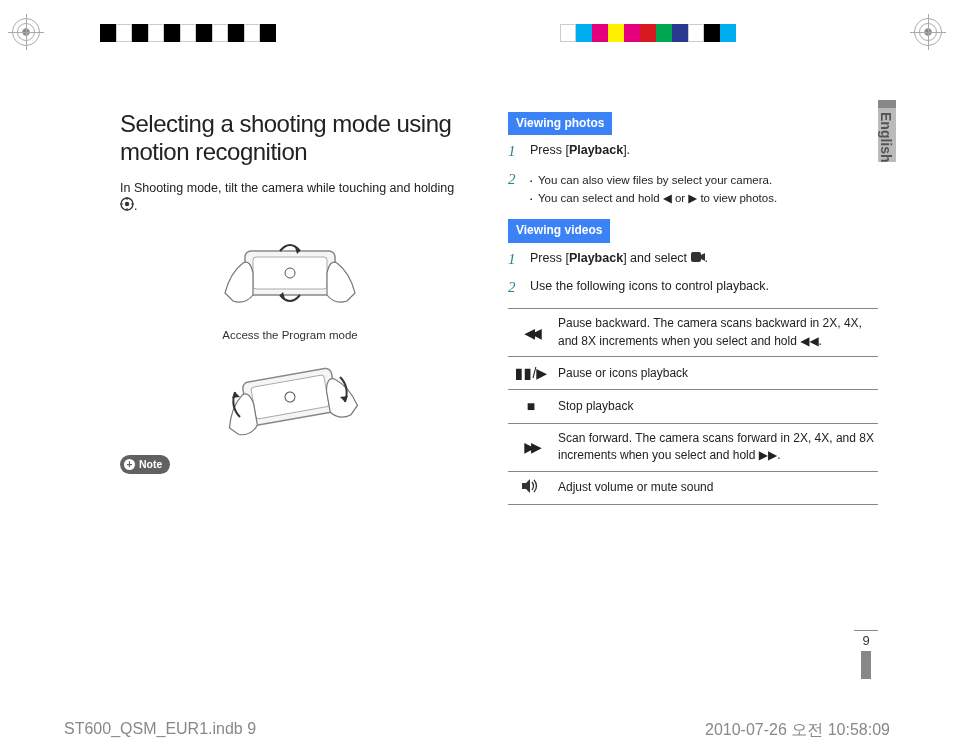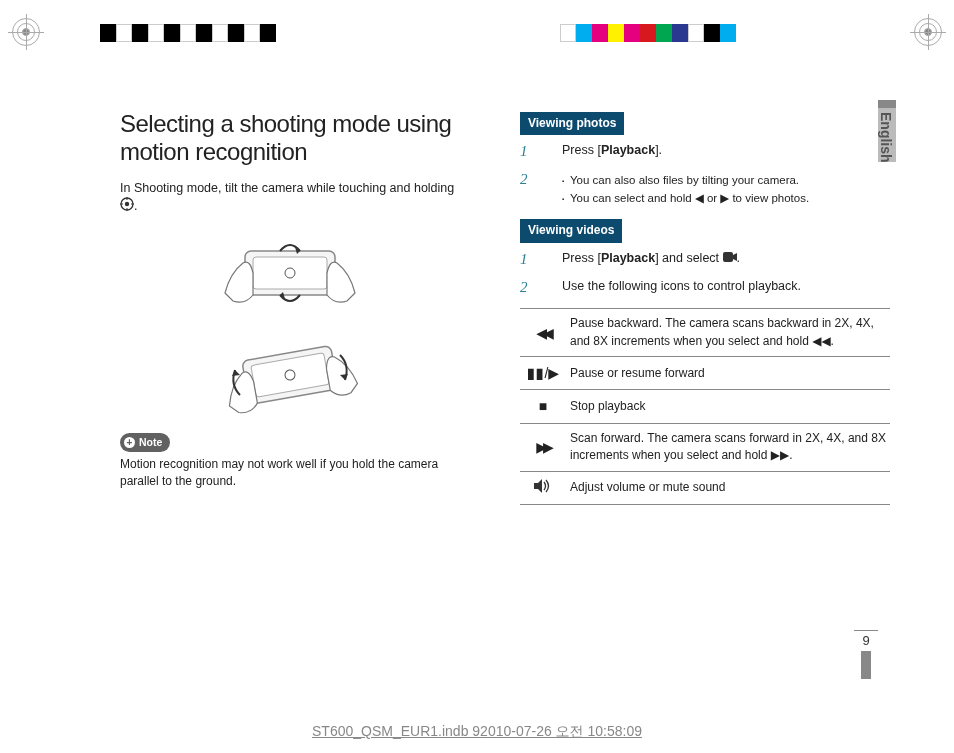--- a/index.html
+++ b/index.html
@@ -33,21 +33,21 @@
   }
   .reg-left { left: 10px; }
   .reg-right { right: 10px; }
   .reg-circle { position:absolute; border:1px solid #aaa; border-radius:50%; }
   .bw-bars { position:absolute; top:10px; left:100px; display:flex; }
   .bw-bars div { width:16px; height:18px; }
   .color-bars { position:absolute; top:10px; left:560px; display:flex; }
   .color-bars div { width:16px; height:18px; }
   .columns {
     display:flex;
-    gap: 60px;
+    gap: 48px;
     margin-top: 90px;
   }
   .col { flex:1; font-size:12.5px; line-height:1.45; }
   .col-left { flex:0 0 340px; }
   .col-right { flex:0 0 370px; }
   h1 {
     font-family: Arial, Helvetica, sans-serif;
     font-weight: 400;
     font-size: 24px;
     letter-spacing: -0.5px;
@@ -85,32 +85,32 @@
     height:11px;
     font-size:10px;
     line-height:11px;
     text-align:center;
     margin-right:4px;
     font-weight:bold;
   }
   .note-text { font-size:12px; margin-top:4px; line-height:1.4; }
   .section-tag {
     display:inline-block;
-    background:#0c4a6e;
+    background:#3b82f6;
     color:#fff;
     font-size:12px;
     font-weight:bold;
     padding:3px 8px;
     margin-bottom:6px;
     margin-top: 2px;
   }
   ol.steps { list-style:none; margin-bottom:10px; }
   ol.steps > li { display:flex; gap:8px; margin-bottom:6px; }
   .step-num { color:#2a8090; font-size:15px; font-style:italic; font-weight:400; font-family: Georgia, serif; flex:0 0 14px; }
-  .step-body { flex:1; font-size:12.5px;margin-left:20px; }
+  .step-body { flex:1; font-size:12.5px; }
   .step-body ul { list-style:none; margin-top:3px; }
   .step-body ul li { font-size:11.5px; margin-bottom:1px; position:relative; padding-left:8px; }
   .step-body ul li::before { content:"▪"; position:absolute; left:0; font-size:6px; top:5px; }
   .bold { font-weight:bold; }
   table.icons {
     width:100%;
     border-collapse:collapse;
     font-size:12px;
     margin-top:4px;
   }
@@ -147,25 +147,24 @@
     text-align:center;
   }
   .page-num .num { font-size:13px; color:#333; }
   .page-num .bar { width:10px; height:28px; background:#888; margin:3px auto 0; }
   .page-num .line { height:1px; background:#888; margin-bottom:2px; }
   .footer {
     position:absolute;
     bottom:12px;
     left:64px;
     right:64px;
-    font-size:14px;
+    font-size:16px;
     color:#888;
     display:flex;
-    justify-content:center;
-    text-decoration:underline;
+    justify-content:space-between;
   }
   .icon-inline { display:inline-block; vertical-align:middle; }
 </style>
 </head>
 <body>
 
 <div class="page">
 
   <div class="reg-marks">
     <div class="reg-left">
@@ -235,56 +234,56 @@
           <path d="M40 70 Q45 50 58 40 Q65 36 68 50 L68 72 Q60 82 48 78 Z" fill="#fff" stroke="#777" stroke-width="1.2"></path>
           <path d="M170 70 Q165 50 152 40 Q145 36 142 50 L142 72 Q150 82 162 78 Z" fill="#fff" stroke="#777" stroke-width="1.2"></path>
           <circle cx="105" cy="50" r="5" fill="none" stroke="#555"></circle>
           <path d="M95 28 Q105 16 115 28" fill="none" stroke="#333" stroke-width="2"></path>
           <polygon points="115,28 110,24 112,31" fill="#333"></polygon>
           <path d="M95 72 Q105 84 115 72" fill="none" stroke="#333" stroke-width="2"></path>
           <polygon points="95,72 100,76 98,69" fill="#333"></polygon>
         </svg>
       </div>
 
+      <div class="caption">Access the Program mode</div>
       <div class="motion-img hands">
         <svg width="210" height="100" viewBox="0 0 210 100">
           <g transform="rotate(-10 105 50)">
           <rect x="60" y="28" width="90" height="44" rx="6" fill="#f5f5f5" stroke="#888" stroke-width="1.5"></rect>
           <rect x="68" y="34" width="74" height="32" rx="3" fill="#fff" stroke="#aaa"></rect>
           <path d="M40 70 Q45 50 58 40 Q65 36 68 50 L68 72 Q60 82 48 78 Z" fill="#fff" stroke="#777" stroke-width="1.2"></path>
           <path d="M170 70 Q165 50 152 40 Q145 36 142 50 L142 72 Q150 82 162 78 Z" fill="#fff" stroke="#777" stroke-width="1.2"></path>
           <circle cx="105" cy="50" r="5" fill="none" stroke="#555"></circle>
           </g>
           <path d="M155 30 Q165 40 160 55" fill="none" stroke="#333" stroke-width="2"></path>
           <polygon points="160,55 155,50 163,49" fill="#333"></polygon>
           <path d="M55 70 Q45 60 50 45" fill="none" stroke="#333" stroke-width="2"></path>
           <polygon points="50,45 55,50 47,51" fill="#333"></polygon>
         </svg>
       </div>
 
 
       <div class="note-badge"><span>Note</span></div>
-      <p class="note-text">Motion recognition may not work well if you hold the camera parallel to the ground.</p>
     </div>
 
     <div class="col col-right">
 
       <div class="section-tag">Viewing photos</div>
       <ol class="steps">
         <li>
           <span class="step-num">1</span>
           <div class="step-body">
             <span>Press [</span><span class="bold">Playback</span><span>].</span>
           </div>
         </li>
         <li>
           <span class="step-num">2</span>
           <div class="step-body">
             <ul>
-              <li>You can also also files by tilting your camera.</li>
+              <li>You can also view files by select your camera.</li>
               <li>You can select and hold ◀ or ▶ to view photos.</li>
             </ul>
           </div>
         </li>
       </ol>
 
       <div class="section-tag">Viewing videos</div>
       <ol class="steps">
         <li>
           <span class="step-num">1</span>
@@ -302,21 +301,21 @@
       </ol>
 
       <table class="icons">
         <tbody>
             <tr>
           <td class="icon-cell"><span style="letter-spacing:-4px;">◀◀</span></td>
           <td>Pause backward. The camera scans backward in 2X, 4X, and 8X increments when you select and hold ◀◀.</td>
         </tr>
         <tr>
           <td class="icon-cell"><span style="font-weight:bold;letter-spacing:1px;">▮▮</span>/<span>▶</span></td>
-          <td>Pause or resume forward</td>
+          <td>Pause or icons playback</td>
         </tr>
         <tr>
           <td class="icon-cell">■</td>
           <td>Stop playback</td>
         </tr>
         <tr>
           <td class="icon-cell"><span style="letter-spacing:-4px;">▶▶</span></td>
           <td>Scan forward. The camera scans forward in 2X, 4X, and 8X increments when you select and hold ▶▶.</td>
         </tr>
         <tr>

